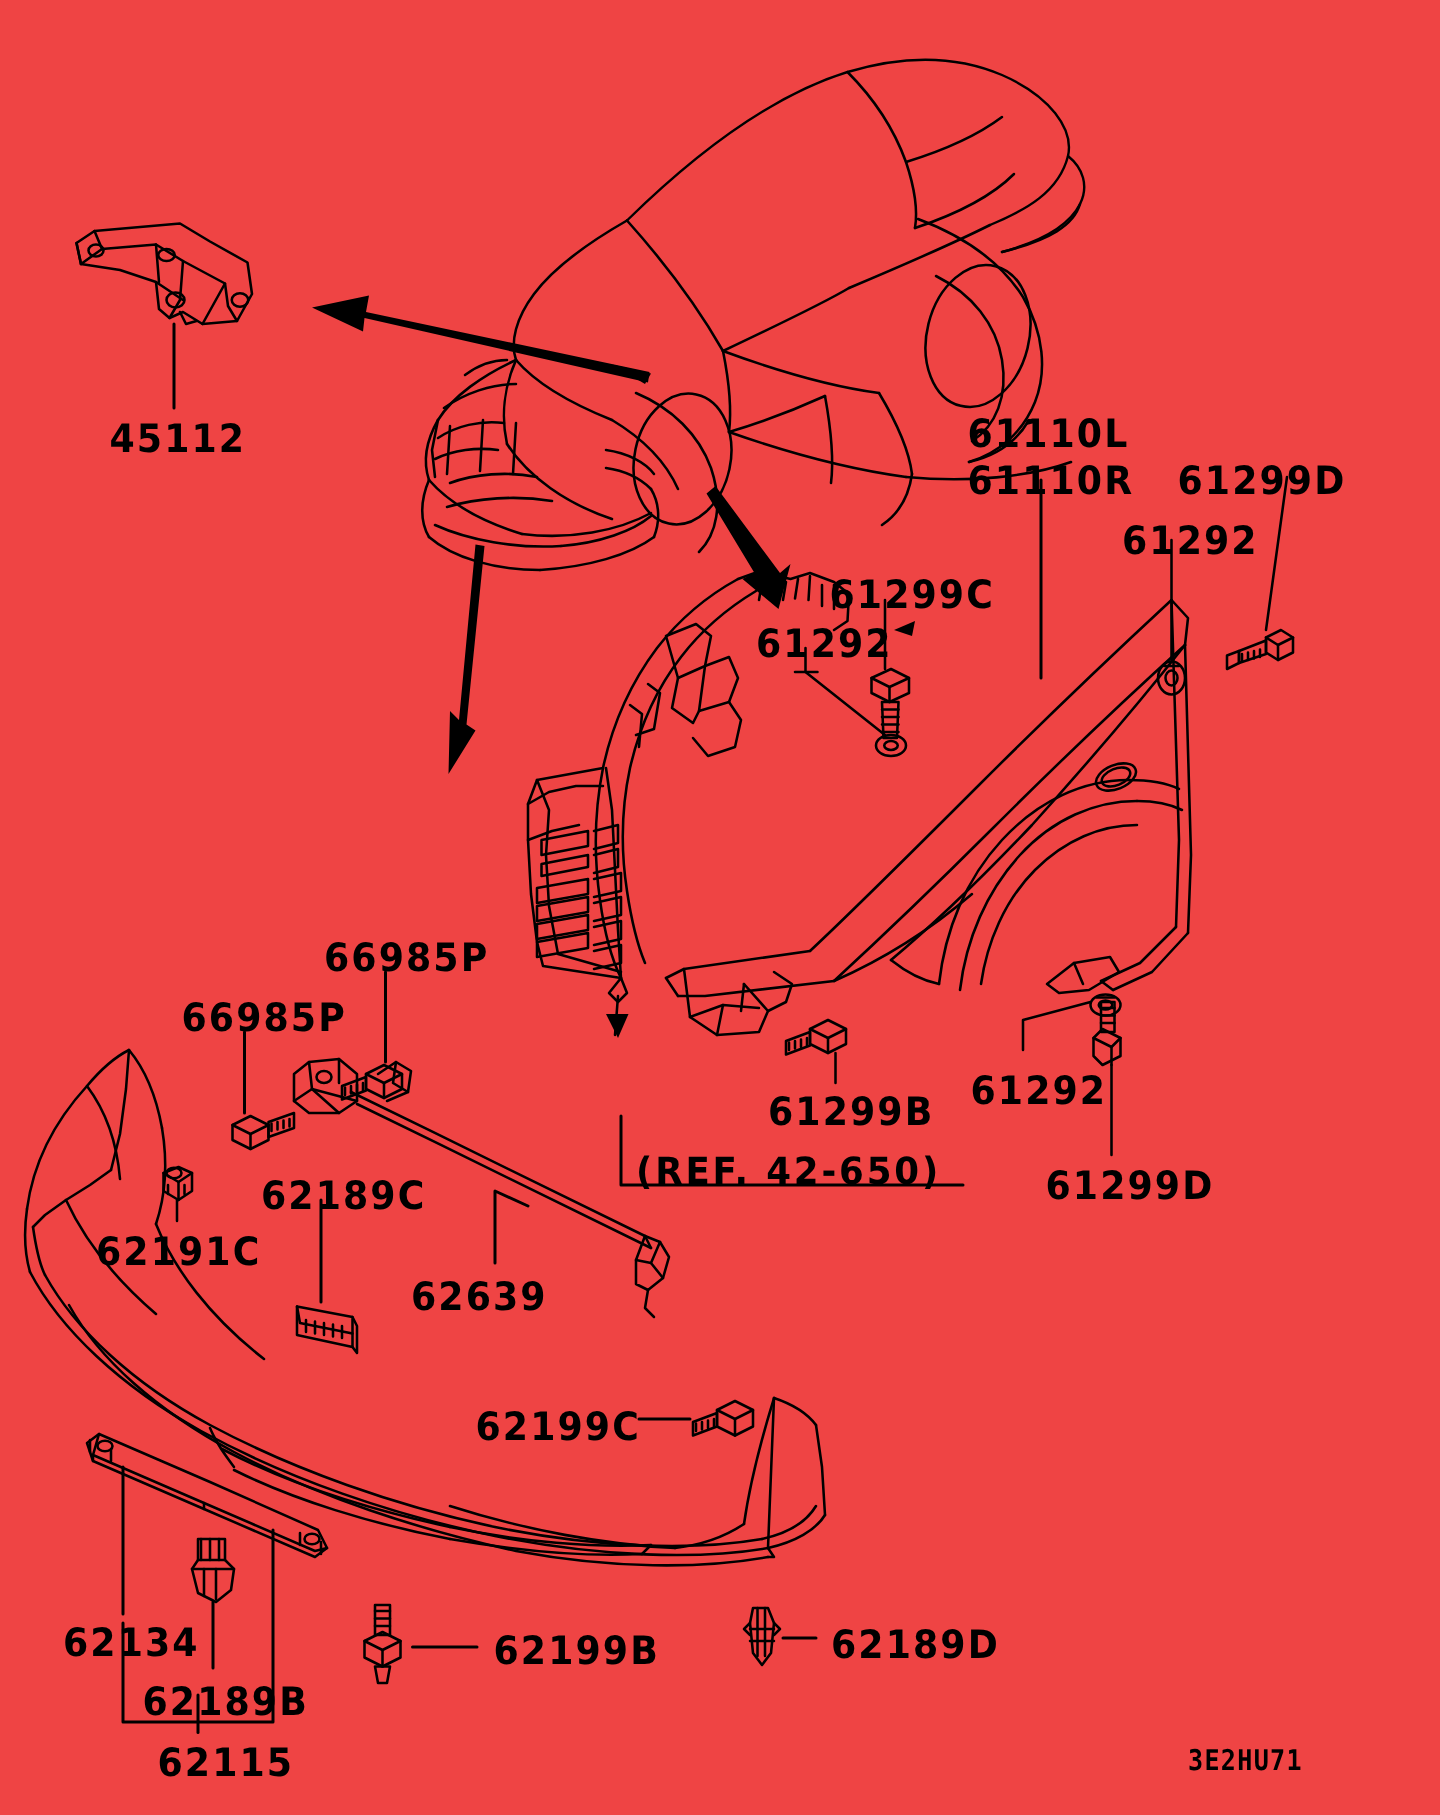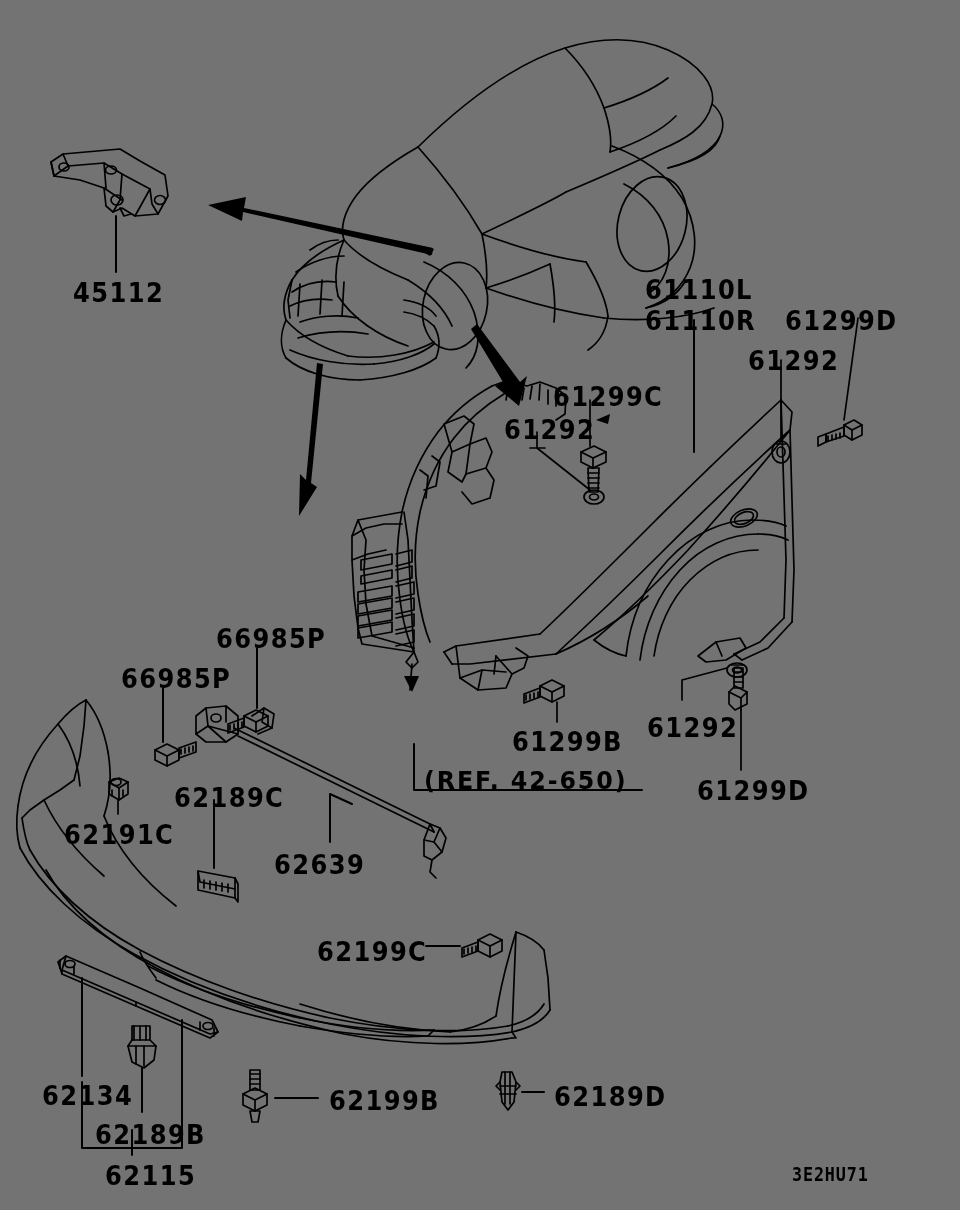--- a/index.html
+++ b/index.html
@@ -8,21 +8,21 @@
     padding: 0;
     background: #ffffff;
   }
   body {
     font-family: "DejaVu Sans", sans-serif;
   }
   #sheet {
     position: relative;
     width: 960px;
     height: 1210px;
-    background: #737373;
+    background: #ef4444;
     overflow: hidden;
   }
   #artwork {
     position: absolute;
     left: 0; top: 0;
     width: 960px;
     height: 1210px;
   }
   .lbl {
     position: absolute;

